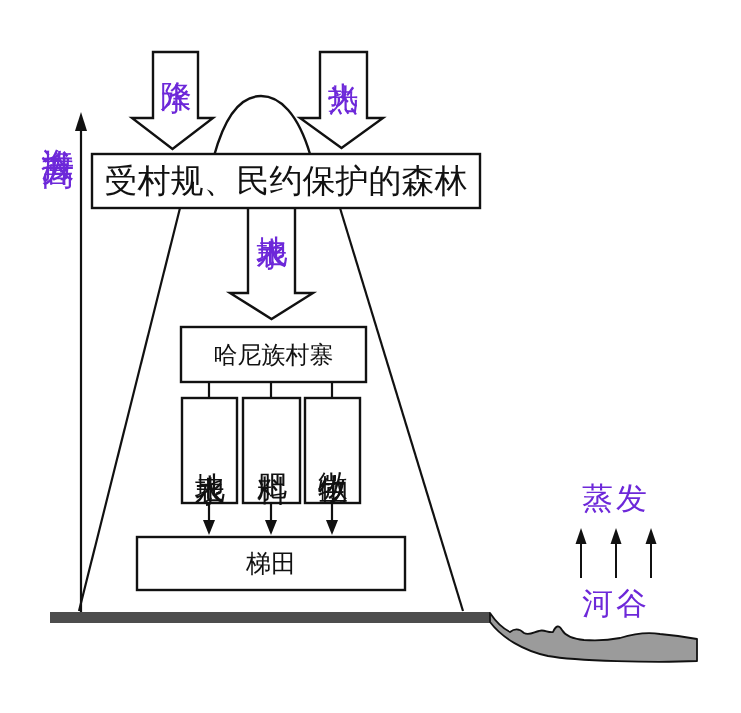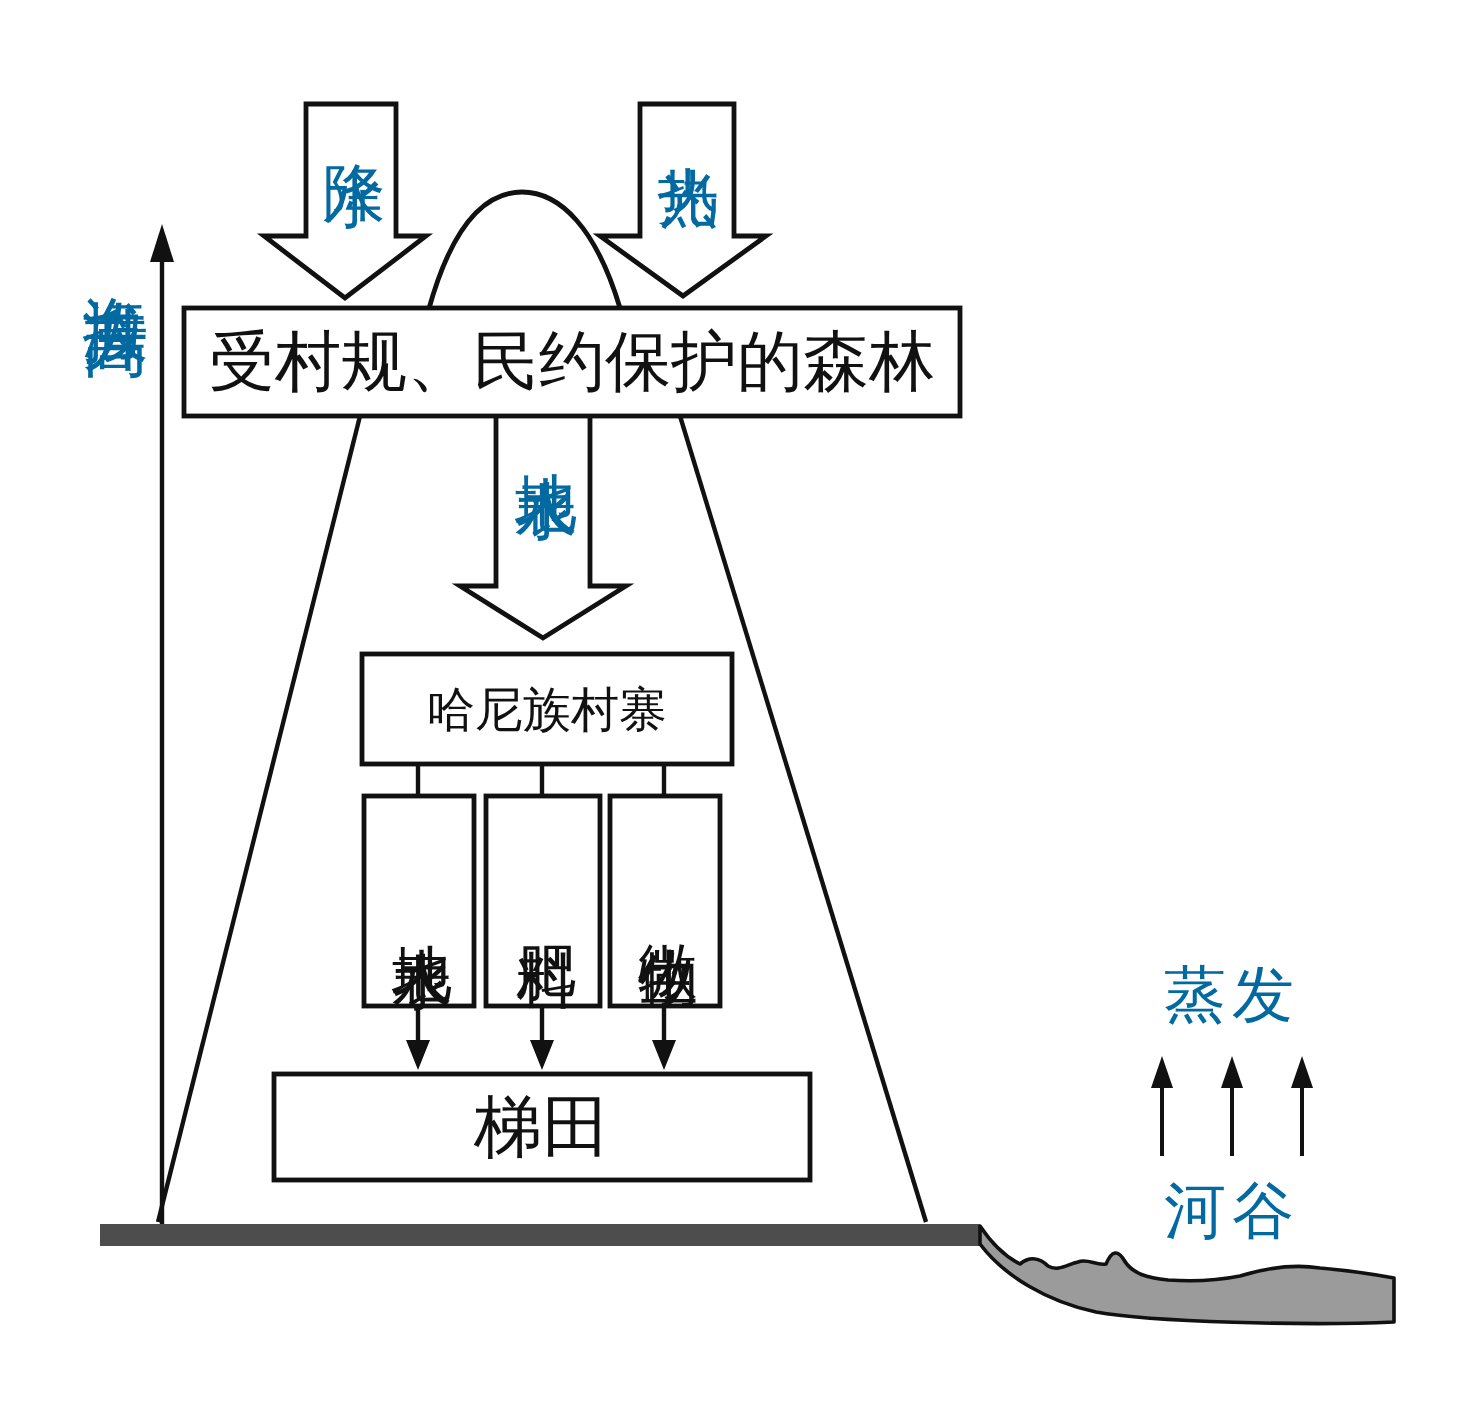--- a/index.html
+++ b/index.html
@@ -8,21 +8,21 @@
     width: 741px;
     height: 713px;
     background: #ffffff;
     font-family: "DejaVu Serif", "Liberation Serif", serif;
     color: #111111;
     overflow: hidden;
   }
   .stage svg { position: absolute; left: 0; top: 0; }
   .label {
     position: absolute;
-    color: #0369a1;
+    color: #6d28d9;
     white-space: nowrap;
     line-height: 1.05;
   }
   .vtext {
     writing-mode: vertical-rl;
     text-orientation: upright;
     letter-spacing: 2px;
   }
   .boxlabel {
     position: absolute;
@@ -107,19 +107,19 @@
   <div class="label vtext" style="left:256px; top:211px; font-size:31px;">地表水</div>
 
   <div class="boxlabel" style="left:181px; top:327px; width:185px; height:55px; font-size:24px;">哈尼族村寨</div>
 
   <div class="boxlabel vtext" style="left:182px; top:398px; width:55px; height:105px; font-size:30px;">地表水</div>
 
   <div class="boxlabel vtext" style="left:243px; top:398px; width:57px; height:105px; font-size:30px;">肥料</div>
 
   <div class="boxlabel vtext" style="left:305px; top:398px; width:55px; height:105px; font-size:30px;">微生物</div>
 
-  <div class="boxlabel" style="left:137px; top:537px; width:268px; height:53px; font-size:34px;">梯田</div>
+  <div class="boxlabel" style="left:137px; top:537px; width:268px; height:53px; font-size:25px;">梯田</div>
 
   <div class="label" style="left:582px; top:482px; font-size:31px; letter-spacing:3px;">蒸发</div>
 
-  <div class="label" style="left:582px; top:590px; font-size:31px; letter-spacing:3px;">河谷</div>
+  <div class="label" style="left:582px; top:590px; font-size:31px; letter-spacing:3px;font-family:Liberation Mono, monospace;">河谷</div>
 
 </div>
 
 </body></html>

